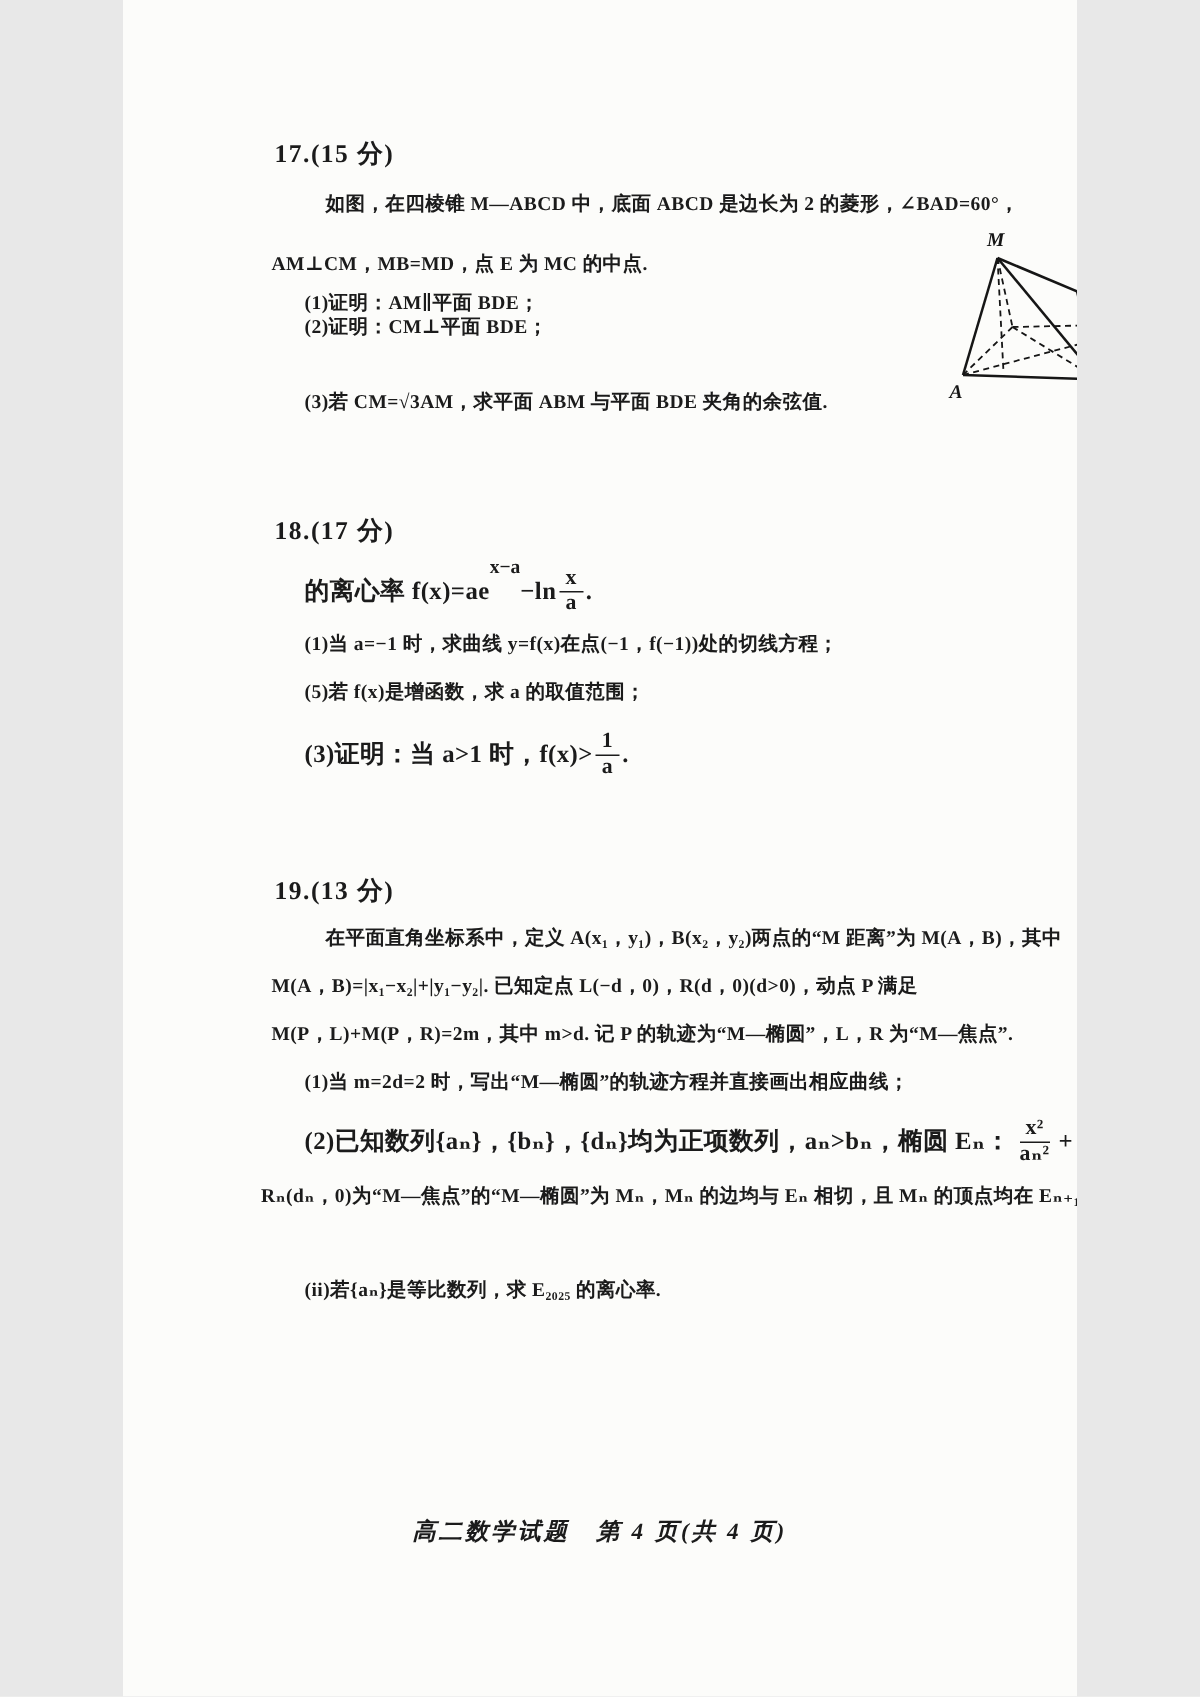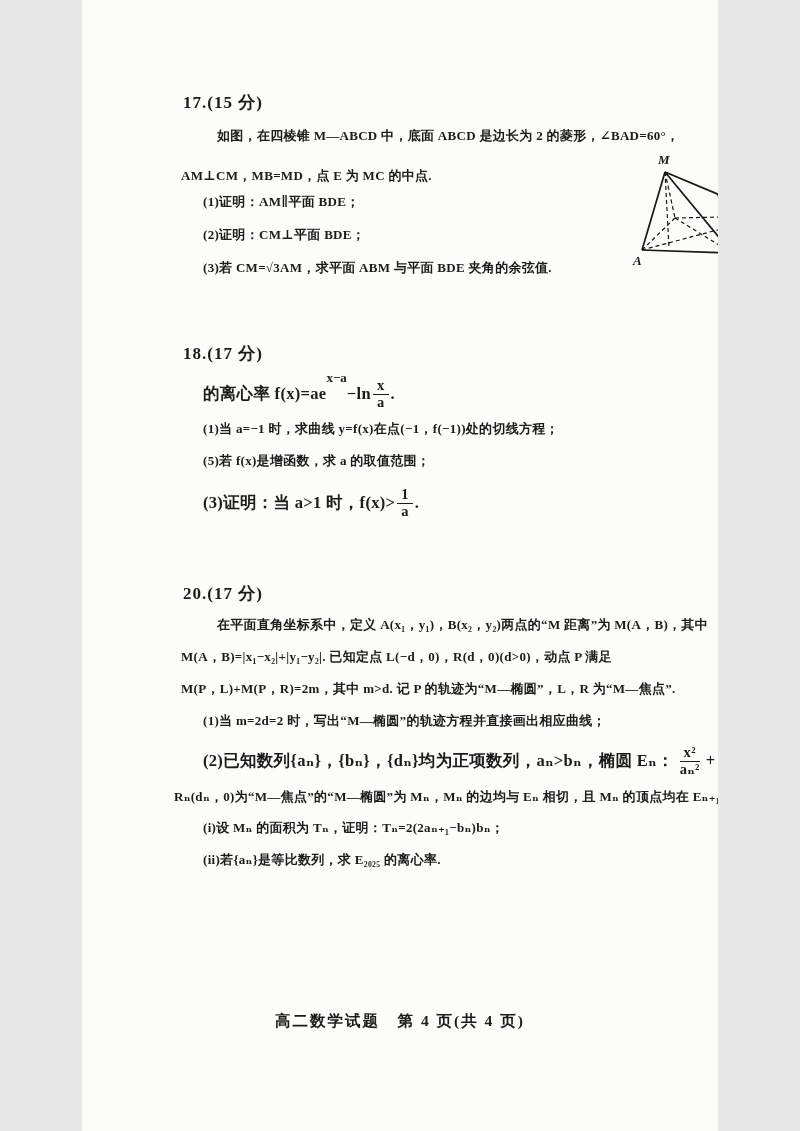--- a/index.html
+++ b/index.html
@@ -22,21 +22,21 @@
 </style>
 </head>
 <body>
 
 <div class="page">
 
   <div class="line qheader" style="left:101px;top:92px;">17.(15 分)</div>
   <div class="line" style="left:135px;top:128px;">如图，在四棱锥 M—ABCD 中，底面 ABCD 是边长为 2 的菱形，∠BAD=60°，</div>
   <div class="line" style="left:99px;top:168px;text-align:right;">AM⊥CM，MB=MD，点 E 为 MC 的中点.</div>
   <div class="line" style="left:121px;top:194px;">(1)证明：AM∥平面 BDE；</div>
-  <div class="line" style="left:121px;top:227px;">(2)证明：CM⊥平面 BDE；</div>
+  <div class="line" style="left:121px;top:210px;">(2)证明：CM⊥平面 BDE；</div>
   <div class="line" style="left:121px;top:260px;">(3)若 CM=√3AM，求平面 ABM 与平面 BDE 夹角的余弦值.</div>
 
   <svg style="position:absolute;left:543px;top:150px;" width="172" height="128" viewBox="0 0 172 128">
 
     <g stroke-width="1.2" fill="none" stroke-dasharray="4 3">
       <line x1="40" y1="22" x2="50" y2="68"></line>
       <line x1="17" y1="100" x2="50" y2="68"></line>
       <line x1="50" y1="68" x2="145" y2="66"></line>
       <line x1="50" y1="68" x2="107" y2="103"></line>
       <line x1="17" y1="100" x2="145" y2="66"></line>
@@ -73,37 +73,36 @@
   <div class="line" style="left:121px;top:453px;">(5)若 f(x)是增函数，求 a 的取值范围；</div>
   <div class="mline" style="left:121px;top:480px;height:46px;">
     <span>(3)证明：当 a&gt;1 时，f(x)&gt;</span>
     <span class="frac">
       <span class="num">1</span>
       <span class="den">a</span>
     </span>
     <span>.</span>
   </div>
 
-  <div class="line qheader" style="left:101px;top:583px;">20.(17 分)</div>
+  <div class="line qheader" style="left:101px;top:583px;">19.(13 分)</div>
   <div class="line" style="left:135px;top:617px;">在平面直角坐标系中，定义 A(x₁，y₁)，B(x₂，y₂)两点的“M 距离”为 M(A，B)，其中</div>
   <div class="line" style="left:99px;top:649px;">M(A，B)=|x₁−x₂|+|y₁−y₂|. 已知定点 L(−d，0)，R(d，0)(d&gt;0)，动点 P 满足</div>
   <div class="line" style="left:99px;top:681px;">M(P，L)+M(P，R)=2m，其中 m&gt;d. 记 P 的轨迹为“M—椭圆”，L，R 为“M—焦点”.</div>
   <div class="line" style="left:121px;top:713px;">(1)当 m=2d=2 时，写出“M—椭圆”的轨迹方程并直接画出相应曲线；</div>
   <div class="mline" style="left:121px;top:737px;height:48px;">
     <span>(2)已知数列{aₙ}，{bₙ}，{dₙ}均为正项数列，aₙ&gt;bₙ，椭圆 Eₙ：</span>
     <span class="frac">
       <span class="num">x²</span>
       <span class="den">aₙ²</span>
     </span>
     <span>+</span>
     <span class="frac">
       <span class="num">y²</span>
       <span class="den">bₙ²</span>
     </span>
     <span>=1，记以 Lₙ(−dₙ，0)，</span>
   </div>
   <div class="line" style="left:92px;top:789px;">Rₙ(dₙ，0)为“M—焦点”的“M—椭圆”为 Mₙ，Mₙ 的边均与 Eₙ 相切，且 Mₙ 的顶点均在 Eₙ₊₁ 上.</div>
-  <div class="line" style="left:121px;top:820px;">(i)设 Mₙ 的面积为 Tₙ，证明：Tₙ=2(2aₙ₊₁−bₙ)bₙ；</div>
   <div class="line" style="left:121px;top:852px;">(ii)若{aₙ}是等比数列，求 E₂₀₂₅ 的离心率.</div>
 
-  <div class="footer" style="top:1011px;">高二数学试题　第 4 页(共 4 页)</div>
+  <div class="footer" style="top:1011px;font-style:italic;">高二数学试题　第 4 页(共 4 页)</div>
 
 </div>
 
 </body></html>

